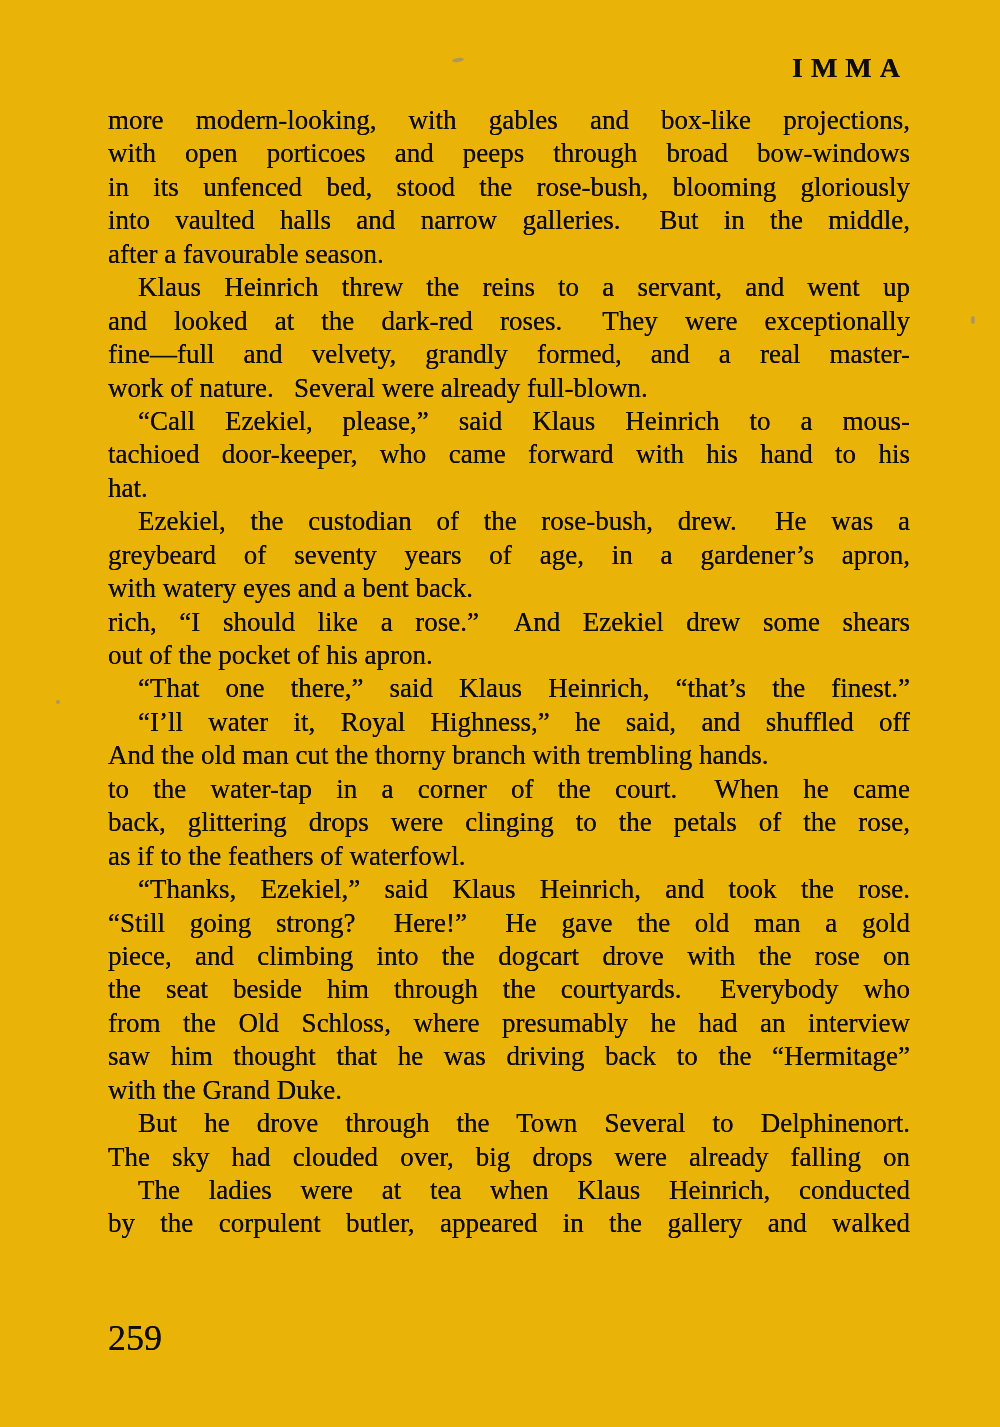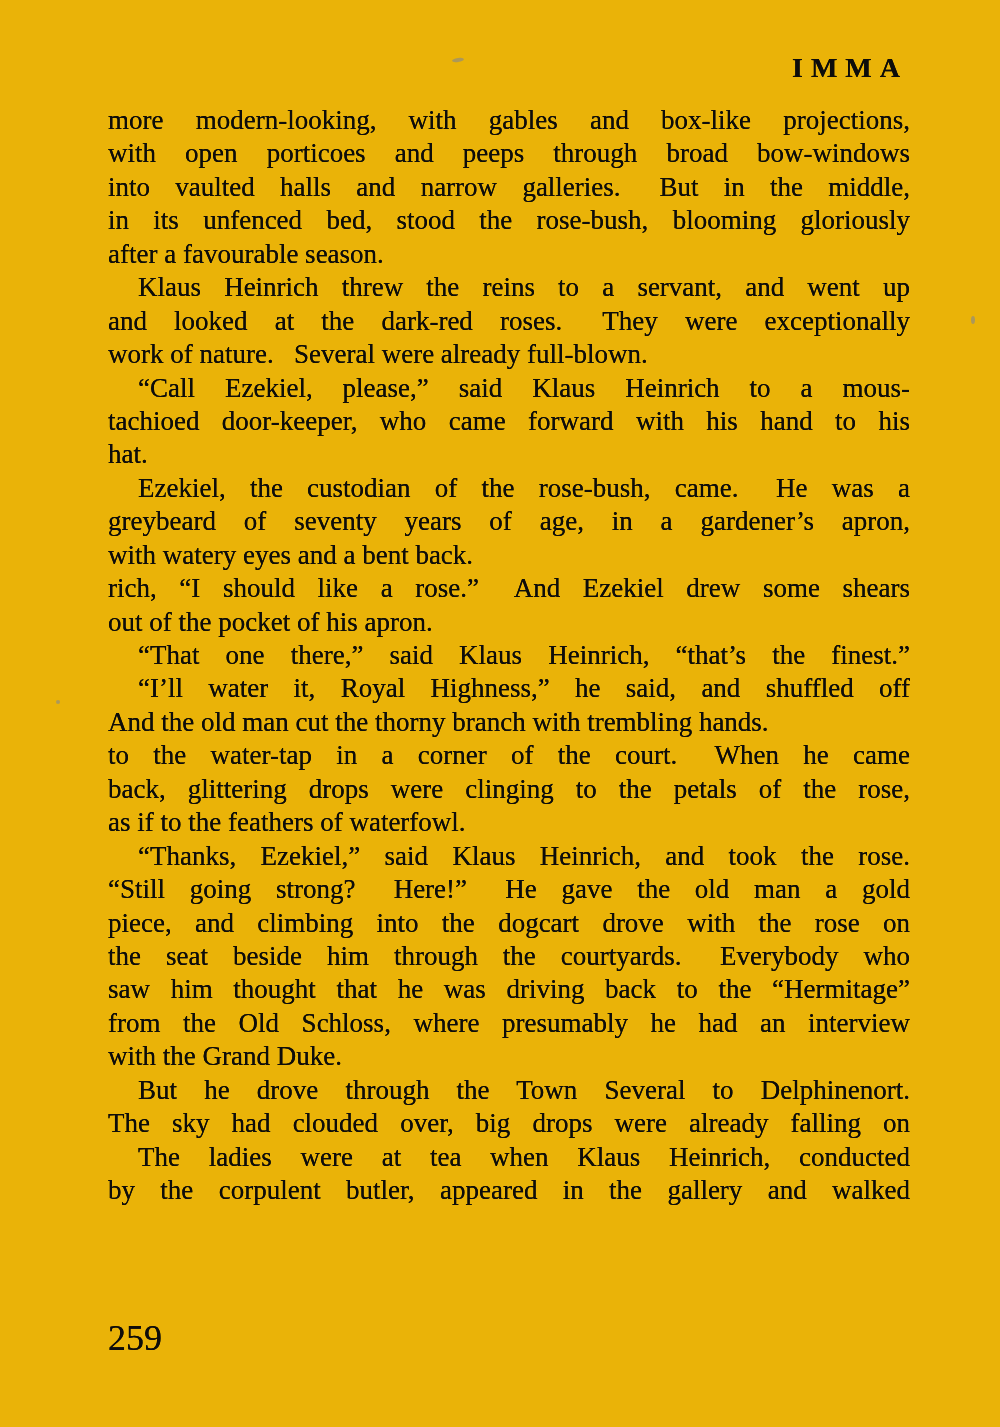--- a/index.html
+++ b/index.html
@@ -62,46 +62,47 @@
 </style>
 </head>
 <body>
 
 <div class="page">
   <div class="running-head">IMMA</div>
 
   <div class="text-block">
       <div class="line just">more modern-looking, with gables and box-like projections,</div>
       <div class="line just">with open porticoes and peeps through broad bow-windows</div>
+      <div class="line just">in its unfenced bed, stood the rose-bush, blooming gloriously</div>
       <div class="line just">into vaulted halls and narrow galleries.  But in the middle,</div>
-      <div class="line just">in its unfenced bed, stood the rose-bush, blooming gloriously</div>
       <div class="line">after a favourable season.</div>
       <div class="line indent just">Klaus Heinrich threw the reins to a servant, and went up</div>
       <div class="line just">and looked at the dark-red roses.  They were exceptionally</div>
+      <div class="line just">fine—full and velvety, grandly formed, and a real master-</div>
       <div class="line">work of nature.  Several were already full-blown.</div>
       <div class="line indent just">“Call Ezekiel, please,” said Klaus Heinrich to a mous-</div>
       <div class="line just">tachioed door-keeper, who came forward with his hand to his</div>
       <div class="line">hat.</div>
-      <div class="line indent just">Ezekiel, the custodian of the rose-bush, came.  He was a</div>
+      <div class="line indent just">Ezekiel, the custodian of the rose-bush, drew.  He was a</div>
       <div class="line just">greybeard of seventy years of age, in a gardener’s apron,</div>
       <div class="line">with watery eyes and a bent back.</div>
       <div class="line just">rich, “I should like a rose.”  And Ezekiel drew some shears</div>
       <div class="line">out of the pocket of his apron.</div>
       <div class="line indent just">“That one there,” said Klaus Heinrich, “that’s the finest.”</div>
       <div class="line indent just">“I’ll water it, Royal Highness,” he said, and shuffled off</div>
       <div class="line">And the old man cut the thorny branch with trembling hands.</div>
       <div class="line just">to the water-tap in a corner of the court.  When he came</div>
       <div class="line just">back, glittering drops were clinging to the petals of the rose,</div>
       <div class="line">as if to the feathers of waterfowl.</div>
       <div class="line indent just">“Thanks, Ezekiel,” said Klaus Heinrich, and took the rose.</div>
       <div class="line just">“Still going strong?  Here!”  He gave the old man a gold</div>
       <div class="line just">piece, and climbing into the dogcart drove with the rose on</div>
       <div class="line just">the seat beside him through the courtyards.  Everybody who</div>
+      <div class="line just">from the Old Schloss, where presumably he had an interview</div>
       <div class="line just">saw him thought that he was driving back to the “Hermitage”</div>
-      <div class="line just">from the Old Schloss, where presumably he had an interview</div>
       <div class="line">with the Grand Duke.</div>
       <div class="line indent just">But he drove through the Town Several to Delphinenort.</div>
       <div class="line just">The sky had clouded over, big drops were already falling on</div>
       <div class="line indent just">The ladies were at tea when Klaus Heinrich, conducted</div>
       <div class="line just">by the corpulent butler, appeared in the gallery and walked</div>
     </div>
 
   <div class="page-number">259</div>
 
   <div class="speck speck-a"></div>

